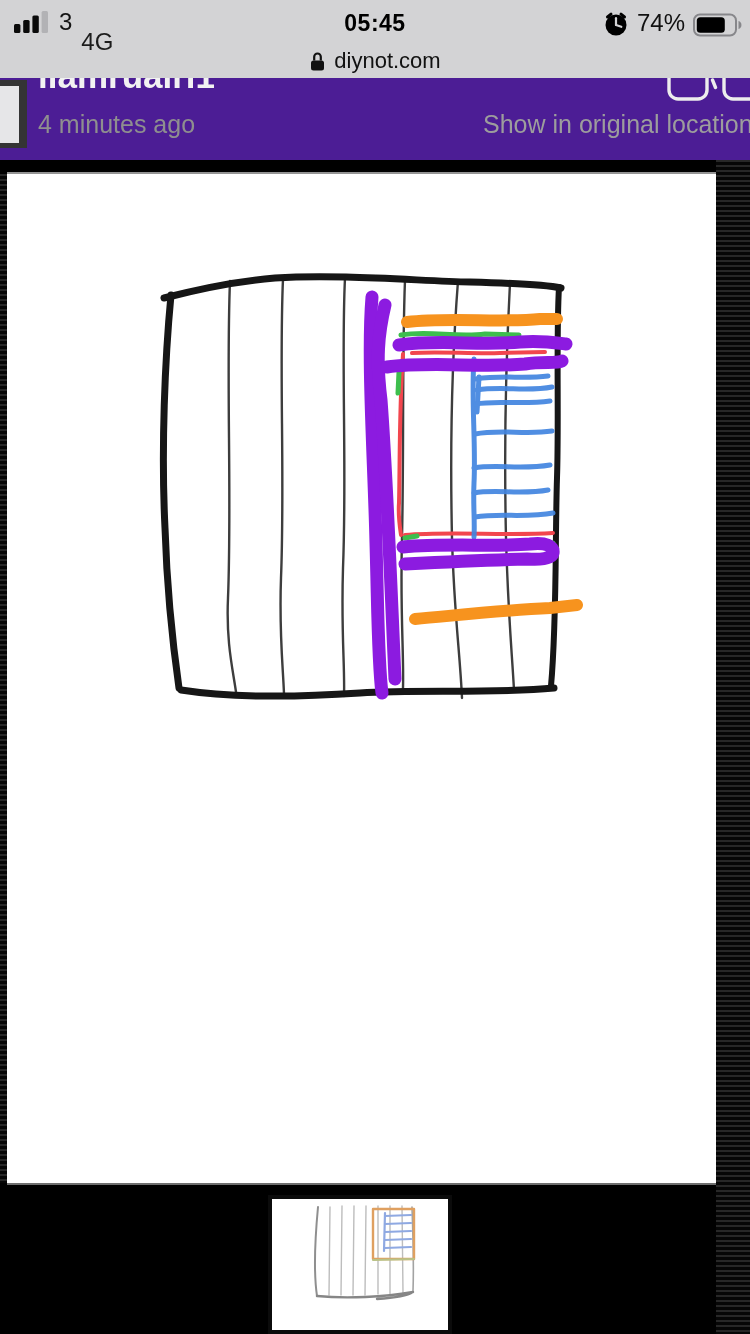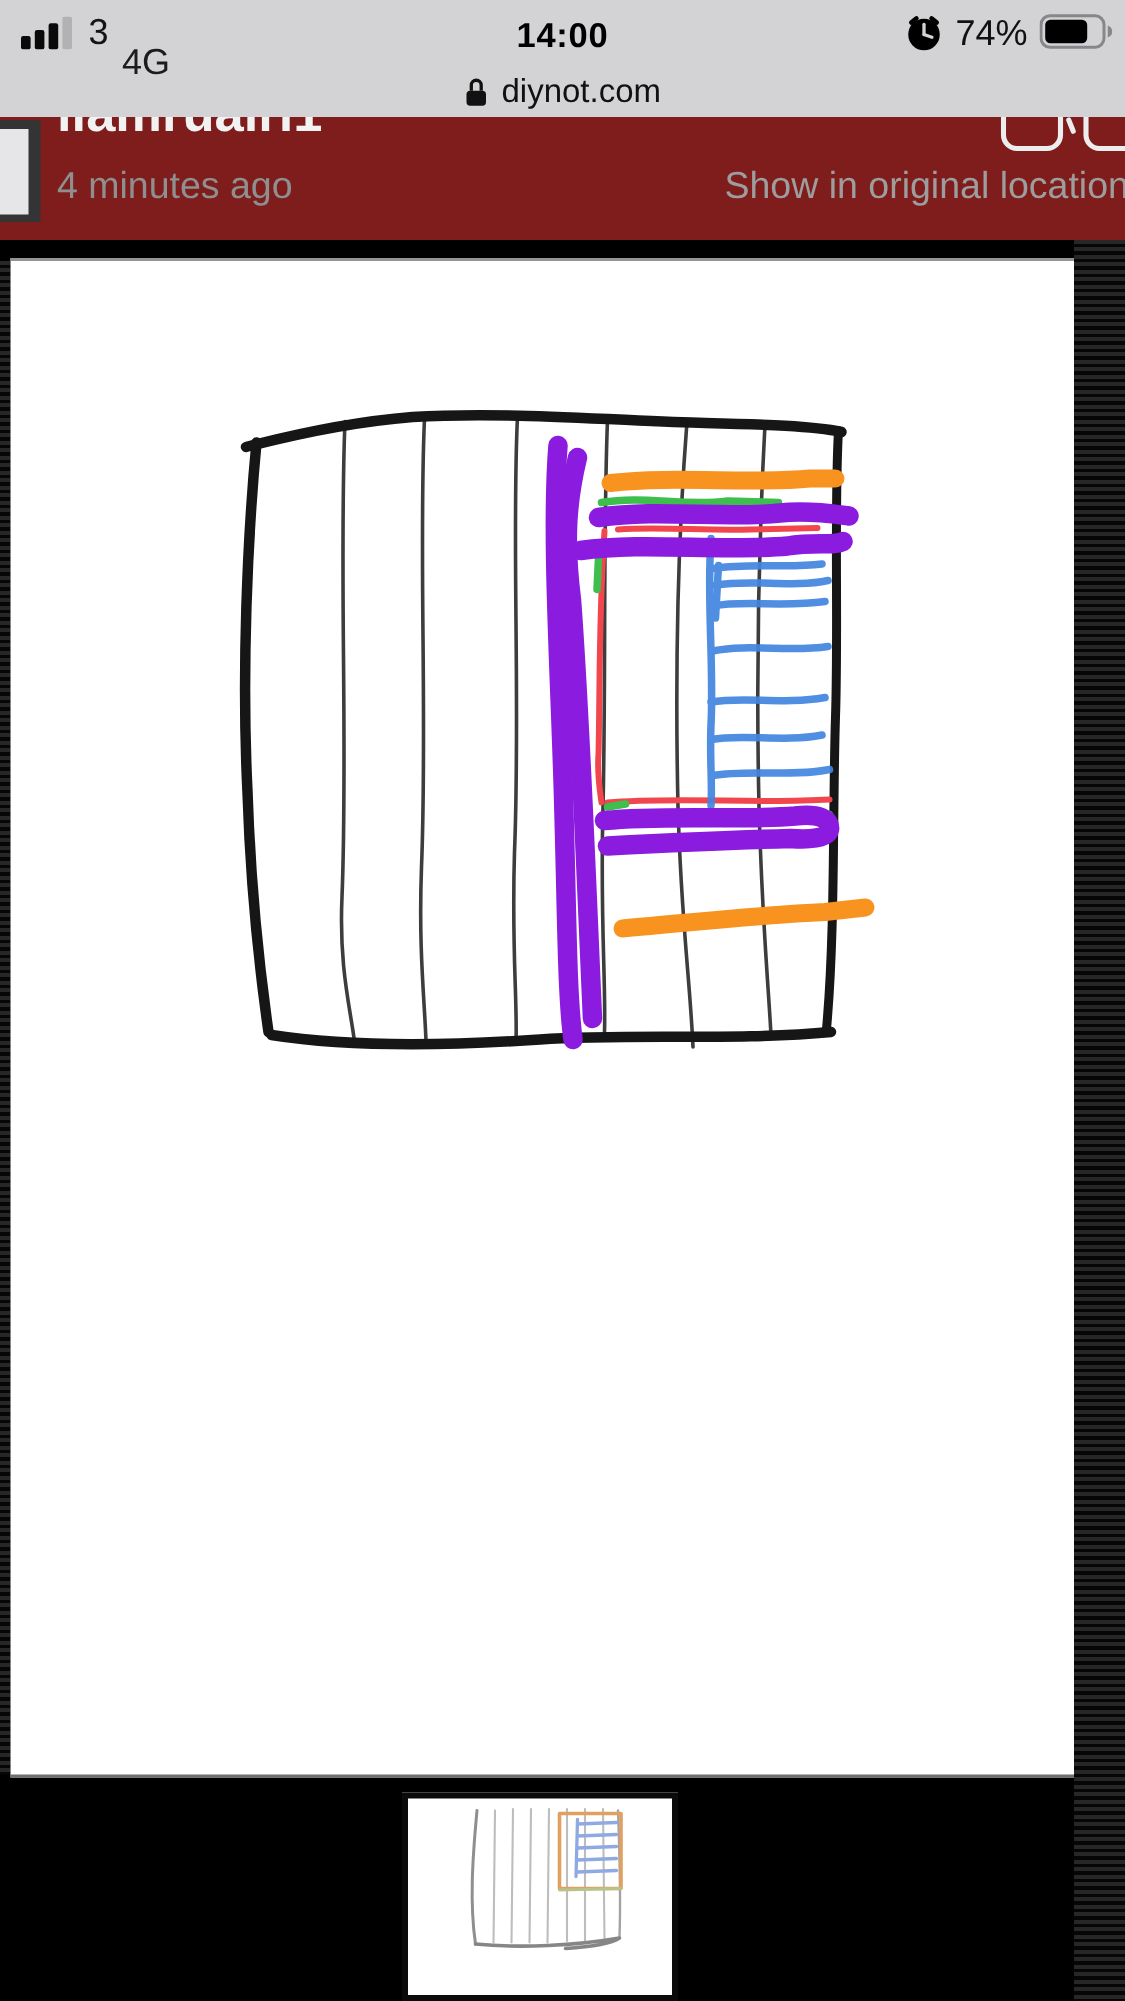--- a/index.html
+++ b/index.html
@@ -11,29 +11,29 @@
   
   .statusbar{
     position:absolute;left:0;top:0;width:750px;height:78px;
     background:#d3d3d5;z-index:30;
   }
   .sb-left{position:absolute;left:14px;top:8px;height:28px;display:flex;align-items:center;gap:9px;}
   .sb-carrier{font-size:24px;color:#141414;}
   .sb-network{font-size:24px;color:#1c1c1c;margin-top:40px;}
   .sb-time{position:absolute;left:0;right:0;top:10px;text-align:center;
     font-size:23px;font-weight:700;color:#000;letter-spacing:.5px;pointer-events:none;}
-  .sb-right{position:absolute;right:8px;top:9px;display:flex;align-items:flex-start;gap:8px;}
+  .sb-right{position:absolute;right:8px;top:9px;display:flex;align-items:flex-end;gap:8px;}
   .sb-batterypct{font-size:24px;color:#111;}
   .urlrow{position:absolute;left:0;right:0;top:46px;height:30px;
     display:flex;align-items:center;justify-content:center;gap:8px;}
   .url-text{font-size:22px;color:#111;}
   
   .viewer-header{
     position:absolute;left:0;top:78px;width:750px;height:82px;
-    background:#7f1d1d;overflow:hidden;z-index:20;
+    background:#4c1d95;overflow:hidden;z-index:20;
   }
   .prev-frame{position:absolute;left:0;top:2px;width:27px;height:68px;background:#343434;}
   .prev-img{position:absolute;left:0;top:6px;width:19px;height:57px;background:#e6e6e8;}
   .vh-username{position:absolute;left:38px;top:-22px;font-size:35px;font-weight:600;color:#f2f2f2;white-space:nowrap;}
   .vh-posted{position:absolute;left:38px;top:32px;font-size:25px;color:#8f8f8f;white-space:nowrap;}
   .vh-link{position:absolute;left:483px;top:32px;font-size:25px;color:#9d9d9d;white-space:nowrap;}
   .vh-icons{position:absolute;left:667px;top:0;}
   
   .scanlines{
     background:repeating-linear-gradient(180deg,#272727 0px,#272727 2.5px,#060606 2.5px,#060606 5px);
@@ -67,21 +67,21 @@
   <div class="sb-left">
     <svg width="36" height="22" viewBox="0 0 36 22">
       <rect x="0" y="13" width="6.4" height="9" rx="1.5" fill="#0a0a0a"></rect>
       <rect x="9.2" y="9" width="6.4" height="13" rx="1.5" fill="#0a0a0a"></rect>
       <rect x="18.4" y="4.5" width="6.4" height="17.5" rx="1.5" fill="#0a0a0a"></rect>
       <rect x="27.6" y="0" width="6.4" height="22" rx="1.5" fill="#b2b2b5"></rect>
     </svg>
     <span class="sb-carrier">3</span>
     <span class="sb-network">4G</span>
   </div>
-  <div class="sb-time">14:00</div>
+  <div class="sb-time">05:45</div>
   <div class="sb-right">
     <svg width="26" height="26" viewBox="0 0 26 26">
       <path d="M4.5,6 L8,3.2" stroke="#000" stroke-width="3" stroke-linecap="round"></path>
       <path d="M21.5,6 L18,3.2" stroke="#000" stroke-width="3" stroke-linecap="round"></path>
       <circle cx="13" cy="14" r="10.5" fill="#000"></circle>
       <path d="M13,14 L13,7.2" stroke="#d3d3d5" stroke-width="2.2" stroke-linecap="round"></path>
       <path d="M13,14 L18.3,15.8" stroke="#d3d3d5" stroke-width="2.2" stroke-linecap="round"></path>
     </svg>
     <span class="sb-batterypct">74%</span>
     <svg width="49" height="24" viewBox="0 0 49 24">

